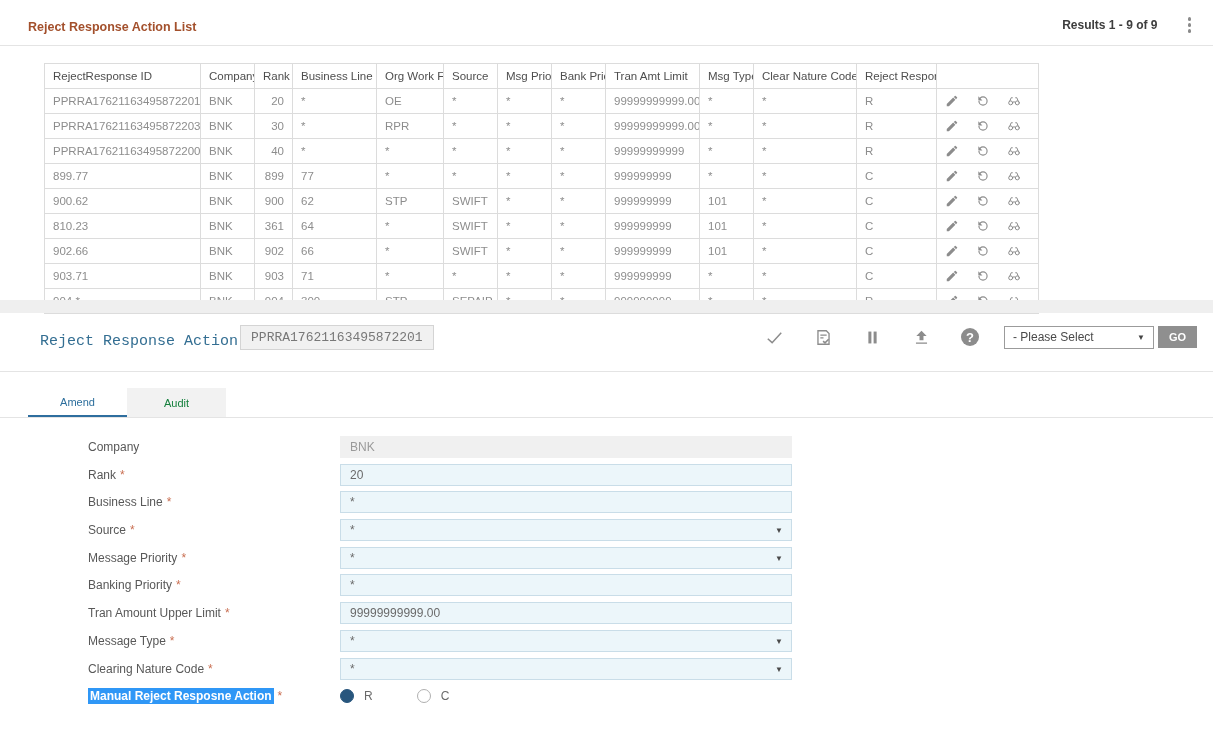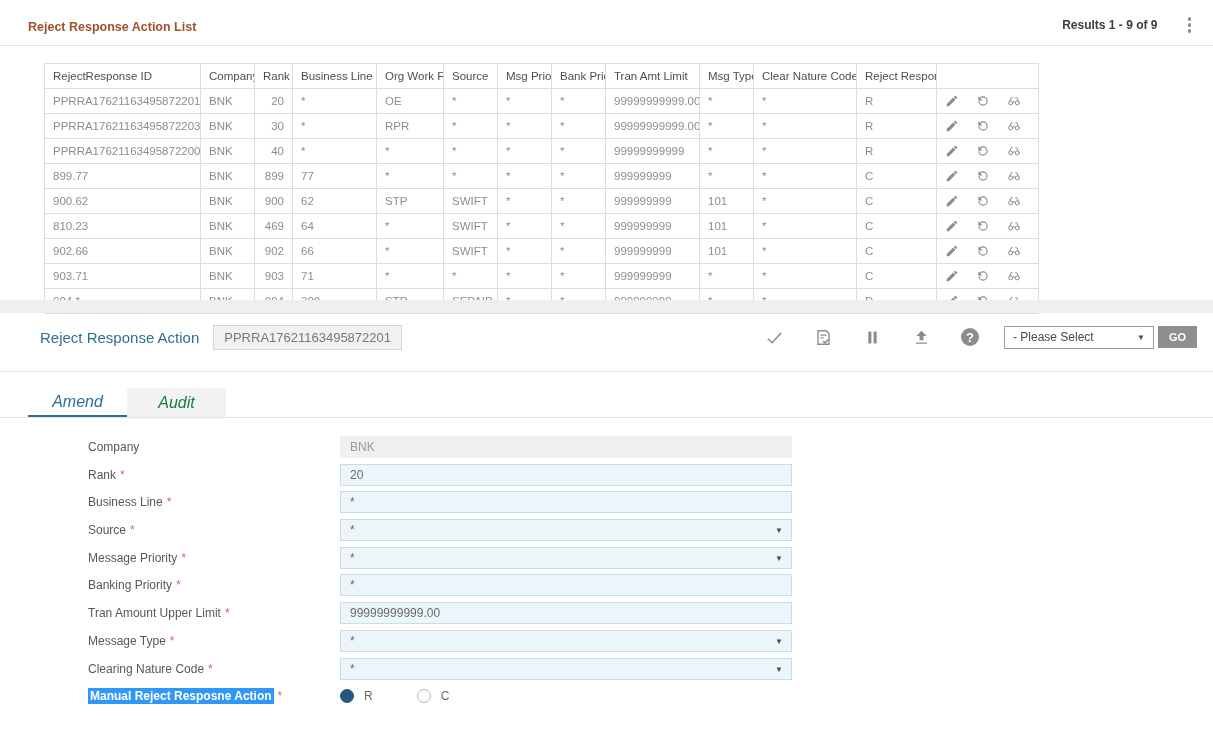--- a/index.html
+++ b/index.html
@@ -27,39 +27,39 @@
   table.grid td { color:#8d8d8d; height:23px; background:#fff; }
   table.grid td.num { text-align:right; }
   td.actions-cell { padding:2px 4px 2px 10px; }
   .row-actions { display:flex; align-items:center; gap:17px; }
   .row-actions svg { width:14px; height:14px; cursor:pointer; display:block; }
 
   .gray-strip { position:absolute; left:0; top:300px; width:100%; height:13px; background:#efefef; }
 
   .detail-header { position:absolute; left:40px; right:16px; top:322px; height:30px;
     display:flex; justify-content:space-between; align-items:center; }
-  .detail-left { display:flex; align-items:center; gap:14px; }
+  .detail-left { display:flex; align-items:flex-end; gap:2px;font-family:Liberation Mono, monospace; }
   .detail-title { font-size:15px; color:#336e92; }
   .detail-badge { background:#f1f1f1; border:1px solid #d4d4d4; color:#787878;
     font-size:13px; padding:4px 10px; }
   .detail-right { display:flex; align-items:center; }
   .tool-icon { width:20px; height:20px; margin-left:29px; cursor:pointer; display:flex; align-items:center; justify-content:center; }
   .tool-icon svg { width:19px; height:19px; display:block; }
   .help-badge { width:18px; height:18px; border-radius:50%; background:#8c8c8c; color:#fff;
     font-size:13px; font-weight:bold; display:flex; align-items:center; justify-content:center; }
   .action-select { margin-left:24px; width:150px; height:23px; background:#fff; border:1px solid #9b9b9b;
     display:flex; align-items:center; justify-content:space-between; padding:0 8px; font-size:12px;
     color:#4a4a4a; cursor:pointer; }
   .action-select .arr { font-size:8px; color:#444; }
   .go-btn { margin-left:4px; width:39px; height:22px; background:#8f8f8f; color:#fff; font-size:11px;
     font-weight:bold; display:flex; align-items:center; justify-content:center; cursor:pointer; }
 
   #tabs { position:absolute; left:28px; top:388px; display:flex; height:30px; }
   .tab { width:99px; height:30px; display:flex; align-items:center; justify-content:center;
-    font-size:16px; cursor:pointer;font-style:italic; }
+    font-size:11px; cursor:pointer; }
   .tab.active { color:#2c6e9c; background:#fff; border-bottom:3px solid #2e6e9e; }
   .tab.inactive { color:#15803d; background:#f2f2f2; }
 
   #form { position:absolute; left:88px; top:436px; }
   .f-row { display:flex; align-items:center; height:22px; margin-bottom:5.7px; }
   .f-label { width:252px; font-size:12px; color:#585858; }
   .f-label .hl { background:#2f97f6; color:#fff; font-weight:bold; padding:1px 2px; }
   .req { color:#c96f52; margin-left:4px; font-size:12px; }
   .f-control { width:452px; position:relative; }
   .input { width:452px; height:22px; background:#ecf6fa; border:1px solid #c9dde8; color:#6a6a6a;
@@ -321,21 +321,21 @@
         <path d="M4.6 12.6 7.2 6.4h1.9M19.4 12.6 16.8 6.4h-1.9"></path>
                   </g>
                 </svg>
               </span>
             </span>
           </td>
         </tr>
         <tr>
           <td>810.23</td>
           <td>BNK</td>
-          <td class="num">469</td>
+          <td class="num">361</td>
           <td>64</td>
           <td>*</td>
           <td>SWIFT</td>
           <td>*</td>
           <td>*</td>
           <td>999999999</td>
           <td>101</td>
           <td>*</td>
           <td>C</td>
           <td class="actions-cell">

